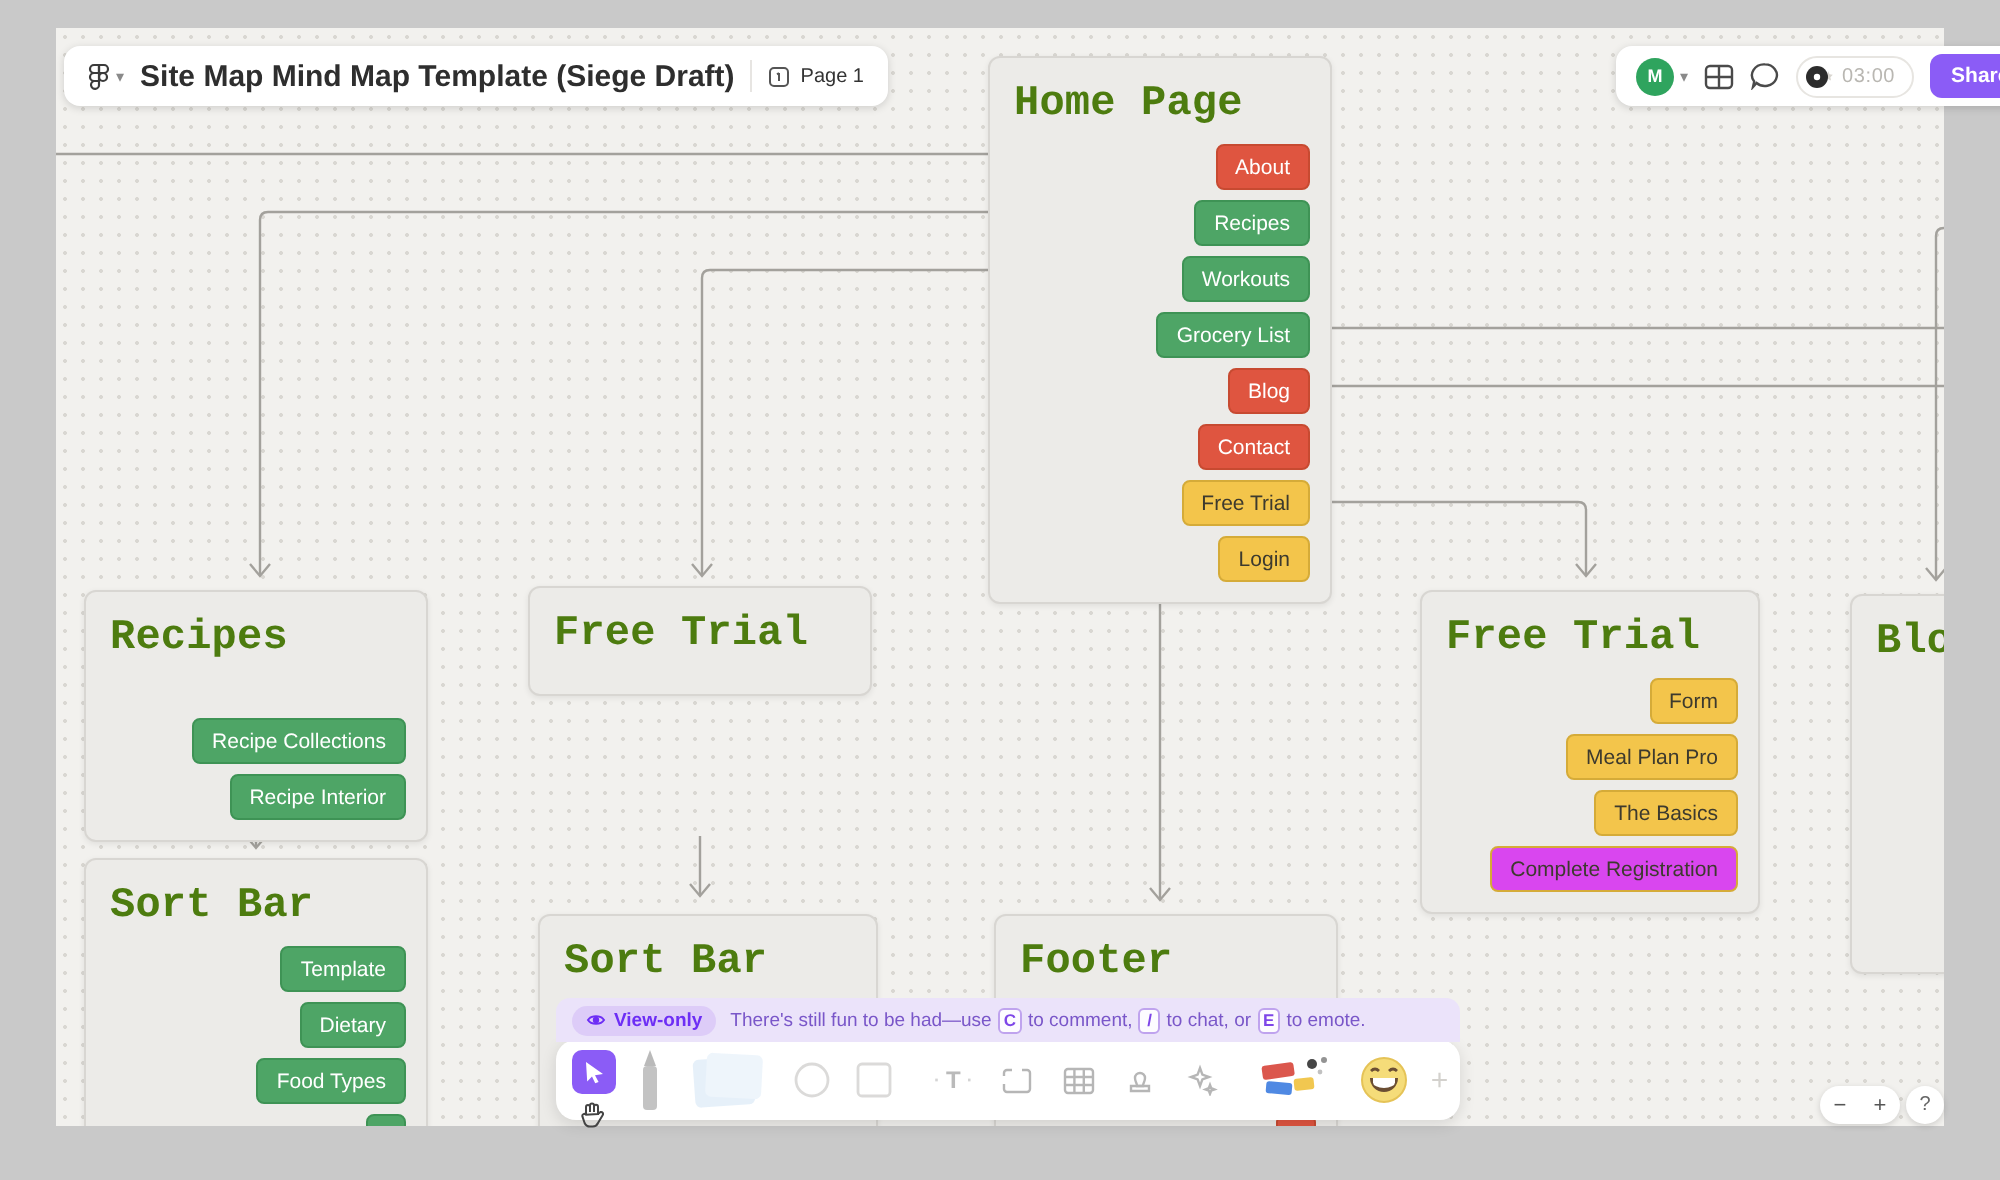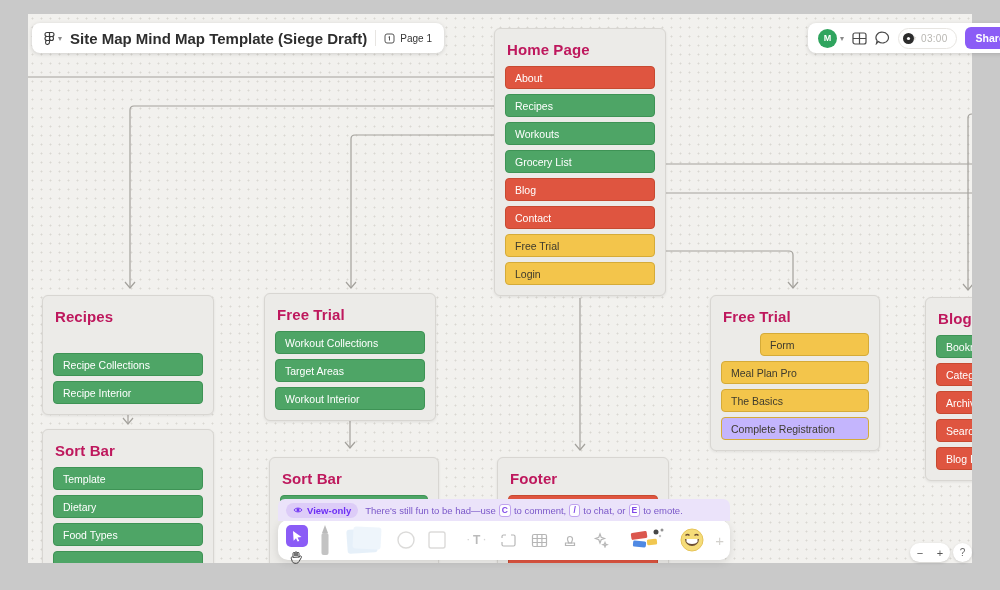--- a/index.html
+++ b/index.html
@@ -7,22 +7,22 @@
   *{box-sizing:border-box;}
   
   .canvas{position:absolute;left:28px;top:14px;width:944px;height:549px;overflow:hidden;
     background-color:#f2f1ee;
     background-image:radial-gradient(#d9d7d2 0.9px, transparent 1.1px);
     background-size:9px 9px;}
   .connectors{position:absolute;left:0;top:0;z-index:1;}
   
   .card{position:absolute;background:#ecebe8;border:1px solid #d8d6d2;border-radius:6px;
     box-shadow:0 1px 3px rgba(0,0,0,.08);padding:12px 10px 10px 10px;z-index:2;}
-  .card h2{margin:0 0 8px 2px;font-size:15px;font-weight:700;color:#be185d;letter-spacing:.1px;}
-  .items{display:flex;flex-direction:column;gap:5px;}
+  .card h2{margin:0 0 8px 2px;font-size:21px;font-weight:700;color:#4d7c0f;letter-spacing:.1px;font-family:Liberation Mono, monospace;}
+  .items{display:flex;flex-direction:column;gap:5px;align-items:flex-end;}
   .item{height:23px;border:1px solid;border-radius:4px;display:flex;align-items:center;
     padding:0 9px;font-size:10.5px;white-space:nowrap;overflow:hidden;}
   
   .pill{position:absolute;top:23px;height:30px;background:#fff;border-radius:8px;
     box-shadow:0 1px 4px rgba(0,0,0,.15);display:flex;align-items:center;z-index:20;}
   .tb-left{left:32px;padding:0 12px;gap:8px;}
   .tb-right{left:808px;padding:0 5px 0 10px;gap:8px;}
   .tb-title{font-size:15px;font-weight:700;color:#2e2e2e;white-space:nowrap;}
   .tb-sep{width:1px;height:16px;background:#e7e5e2;}
   .page-lbl{font-size:10px;color:#333;display:flex;align-items:center;gap:5px;}
@@ -117,25 +117,20 @@
     <div class="items">
       <div class="item" style="background: rgb(78, 165, 102); border-color: rgb(62, 147, 85); color: rgb(255, 255, 255);">Template</div>
       <div class="item" style="background: rgb(78, 165, 102); border-color: rgb(62, 147, 85); color: rgb(255, 255, 255);">Dietary</div>
       <div class="item" style="background: rgb(78, 165, 102); border-color: rgb(62, 147, 85); color: rgb(255, 255, 255);">Food Types</div>
       <div class="item" style="background: rgb(78, 165, 102); border-color: rgb(62, 147, 85); color: rgb(255, 255, 255);"></div>
     </div>
   </div>
 
   <div class="card" style="left:236px;top:279px;width:172px;">
     <h2>Free Trial</h2>
-    <div class="items">
-      <div class="item" style="background: rgb(78, 165, 102); border-color: rgb(62, 147, 85); color: rgb(255, 255, 255);">Workout Collections</div>
-      <div class="item" style="background: rgb(78, 165, 102); border-color: rgb(62, 147, 85); color: rgb(255, 255, 255);">Target Areas</div>
-      <div class="item" style="background: rgb(78, 165, 102); border-color: rgb(62, 147, 85); color: rgb(255, 255, 255);">Workout Interior</div>
-    </div>
   </div>
 
   <div class="card" style="left:241px;top:443px;width:170px;height:120px;">
     <h2>Sort Bar</h2>
     <div class="items">
       <div class="item" style="background: rgb(78, 165, 102); border-color: rgb(62, 147, 85); color: rgb(255, 255, 255);"></div>
     </div>
   </div>
 
   <div class="card" style="left:469px;top:443px;width:172px;height:120px;">
@@ -146,21 +141,21 @@
       <div class="item" style="background: rgb(223, 85, 64); border-color: rgb(199, 74, 49); color: rgb(255, 255, 255);"></div>
     </div>
   </div>
 
   <div class="card" style="left:682px;top:281px;width:170px;">
     <h2>Free Trial</h2>
     <div class="items">
       <div class="item" style="background: rgb(243, 197, 75); border-color: rgb(213, 171, 56); color: rgb(61, 58, 46); margin-left: 39px;">Form</div>
       <div class="item" style="background: rgb(243, 197, 75); border-color: rgb(213, 171, 56); color: rgb(61, 58, 46);">Meal Plan Pro</div>
       <div class="item" style="background: rgb(243, 197, 75); border-color: rgb(213, 171, 56); color: rgb(61, 58, 46);">The Basics</div>
-      <div class="item" style="background: #c4b5fd; border-color: rgb(213, 171, 56); color: rgb(61, 58, 46);">Complete Registration</div>
+      <div class="item" style="background: #d946ef; border-color: rgb(213, 171, 56); color: rgb(61, 58, 46);">Complete Registration</div>
     </div>
   </div>
 
   <div class="card" style="left:897px;top:283px;width:130px;">
     <h2>Blog</h2>
     <div class="items">
       <div class="item" style="background: rgb(78, 165, 102); border-color: rgb(62, 147, 85); color: rgb(255, 255, 255);">Bookma</div>
       <div class="item" style="background: rgb(223, 85, 64); border-color: rgb(199, 74, 49); color: rgb(255, 255, 255);">Catego</div>
       <div class="item" style="background: rgb(223, 85, 64); border-color: rgb(199, 74, 49); color: rgb(255, 255, 255);">Archive</div>
       <div class="item" style="background: rgb(223, 85, 64); border-color: rgb(199, 74, 49); color: rgb(255, 255, 255);">Search</div>

